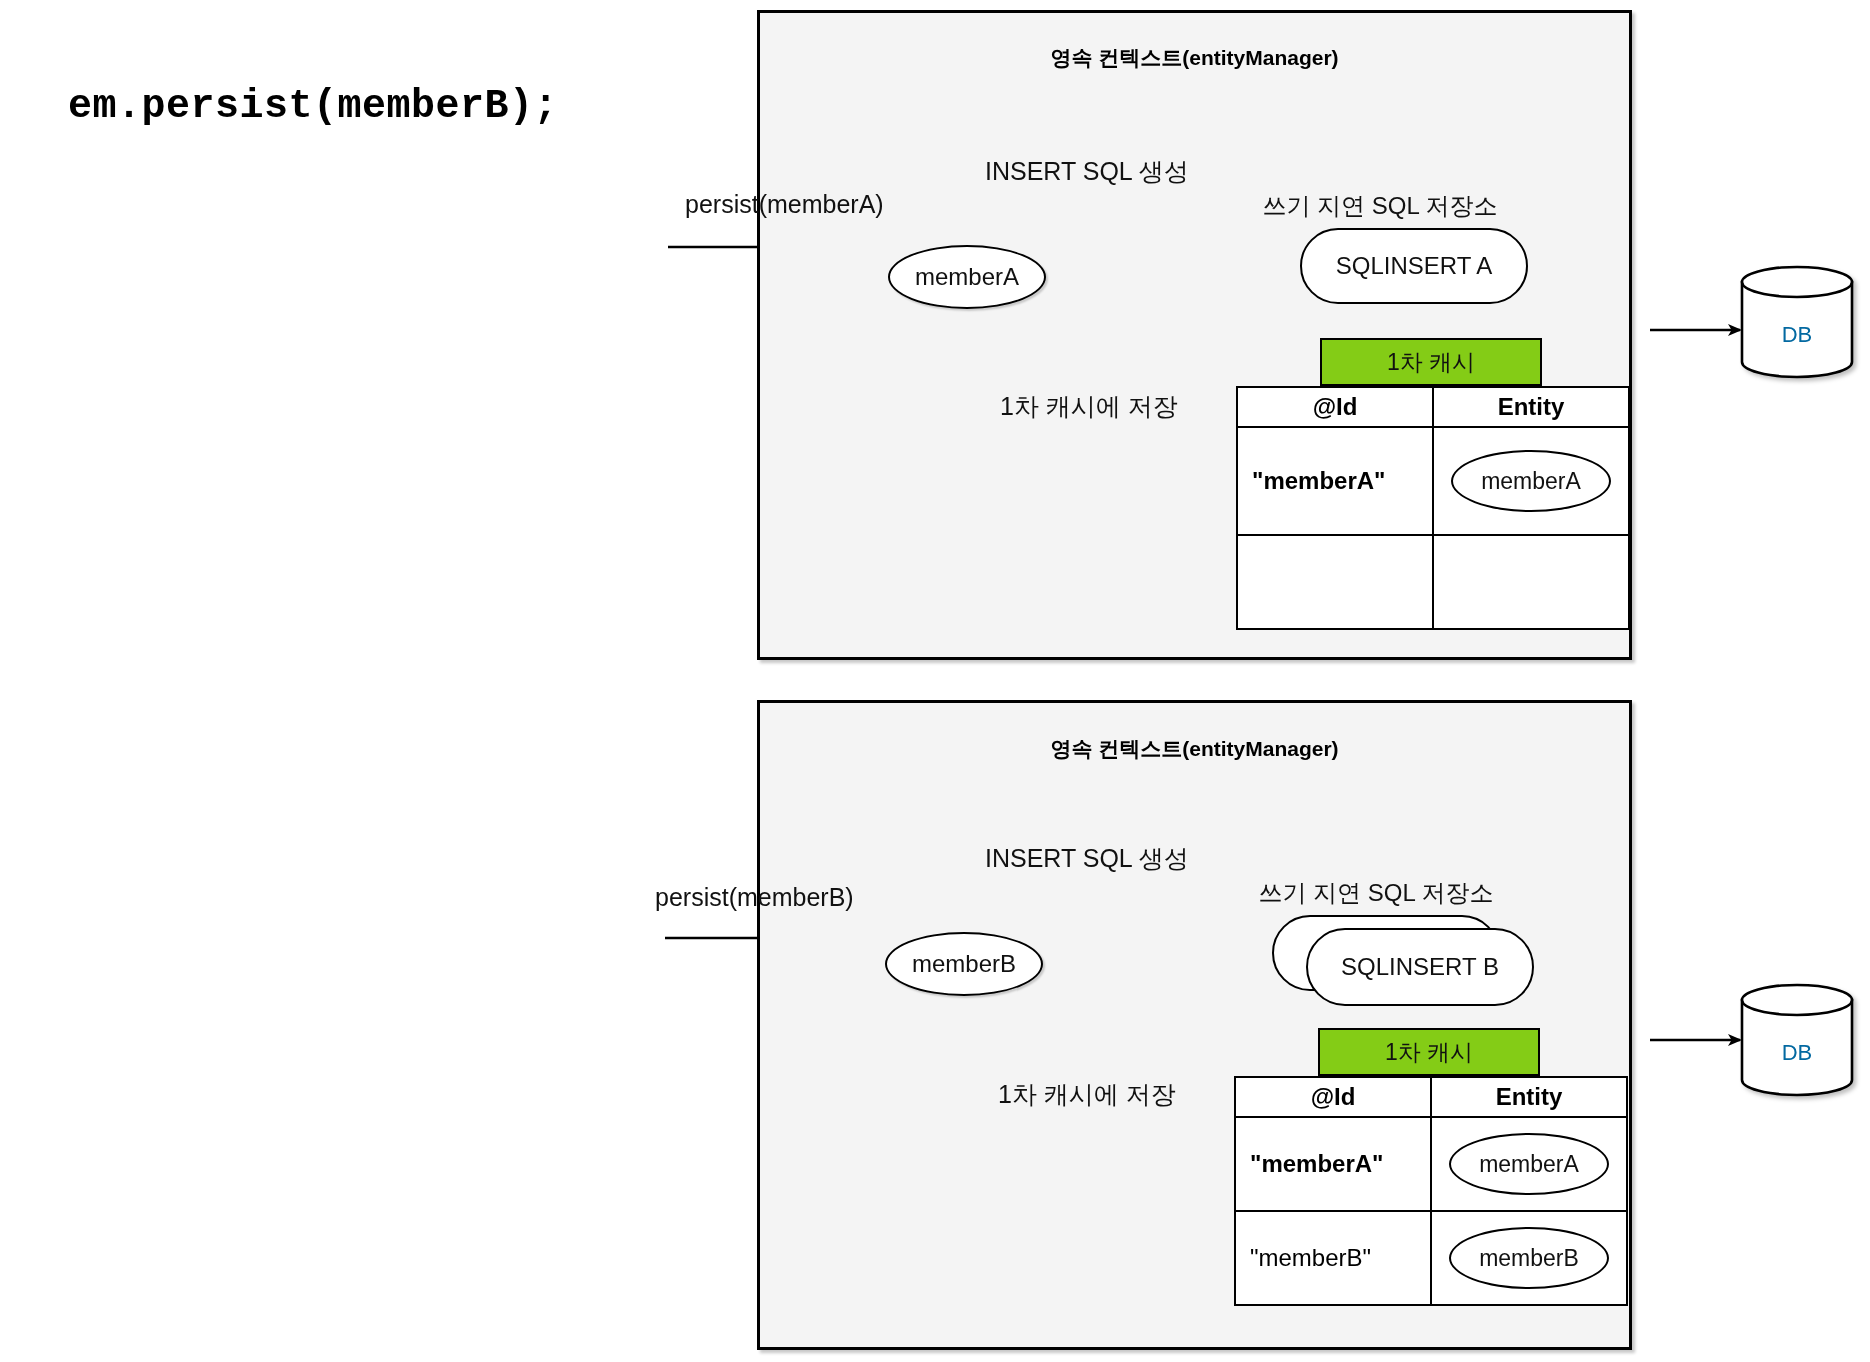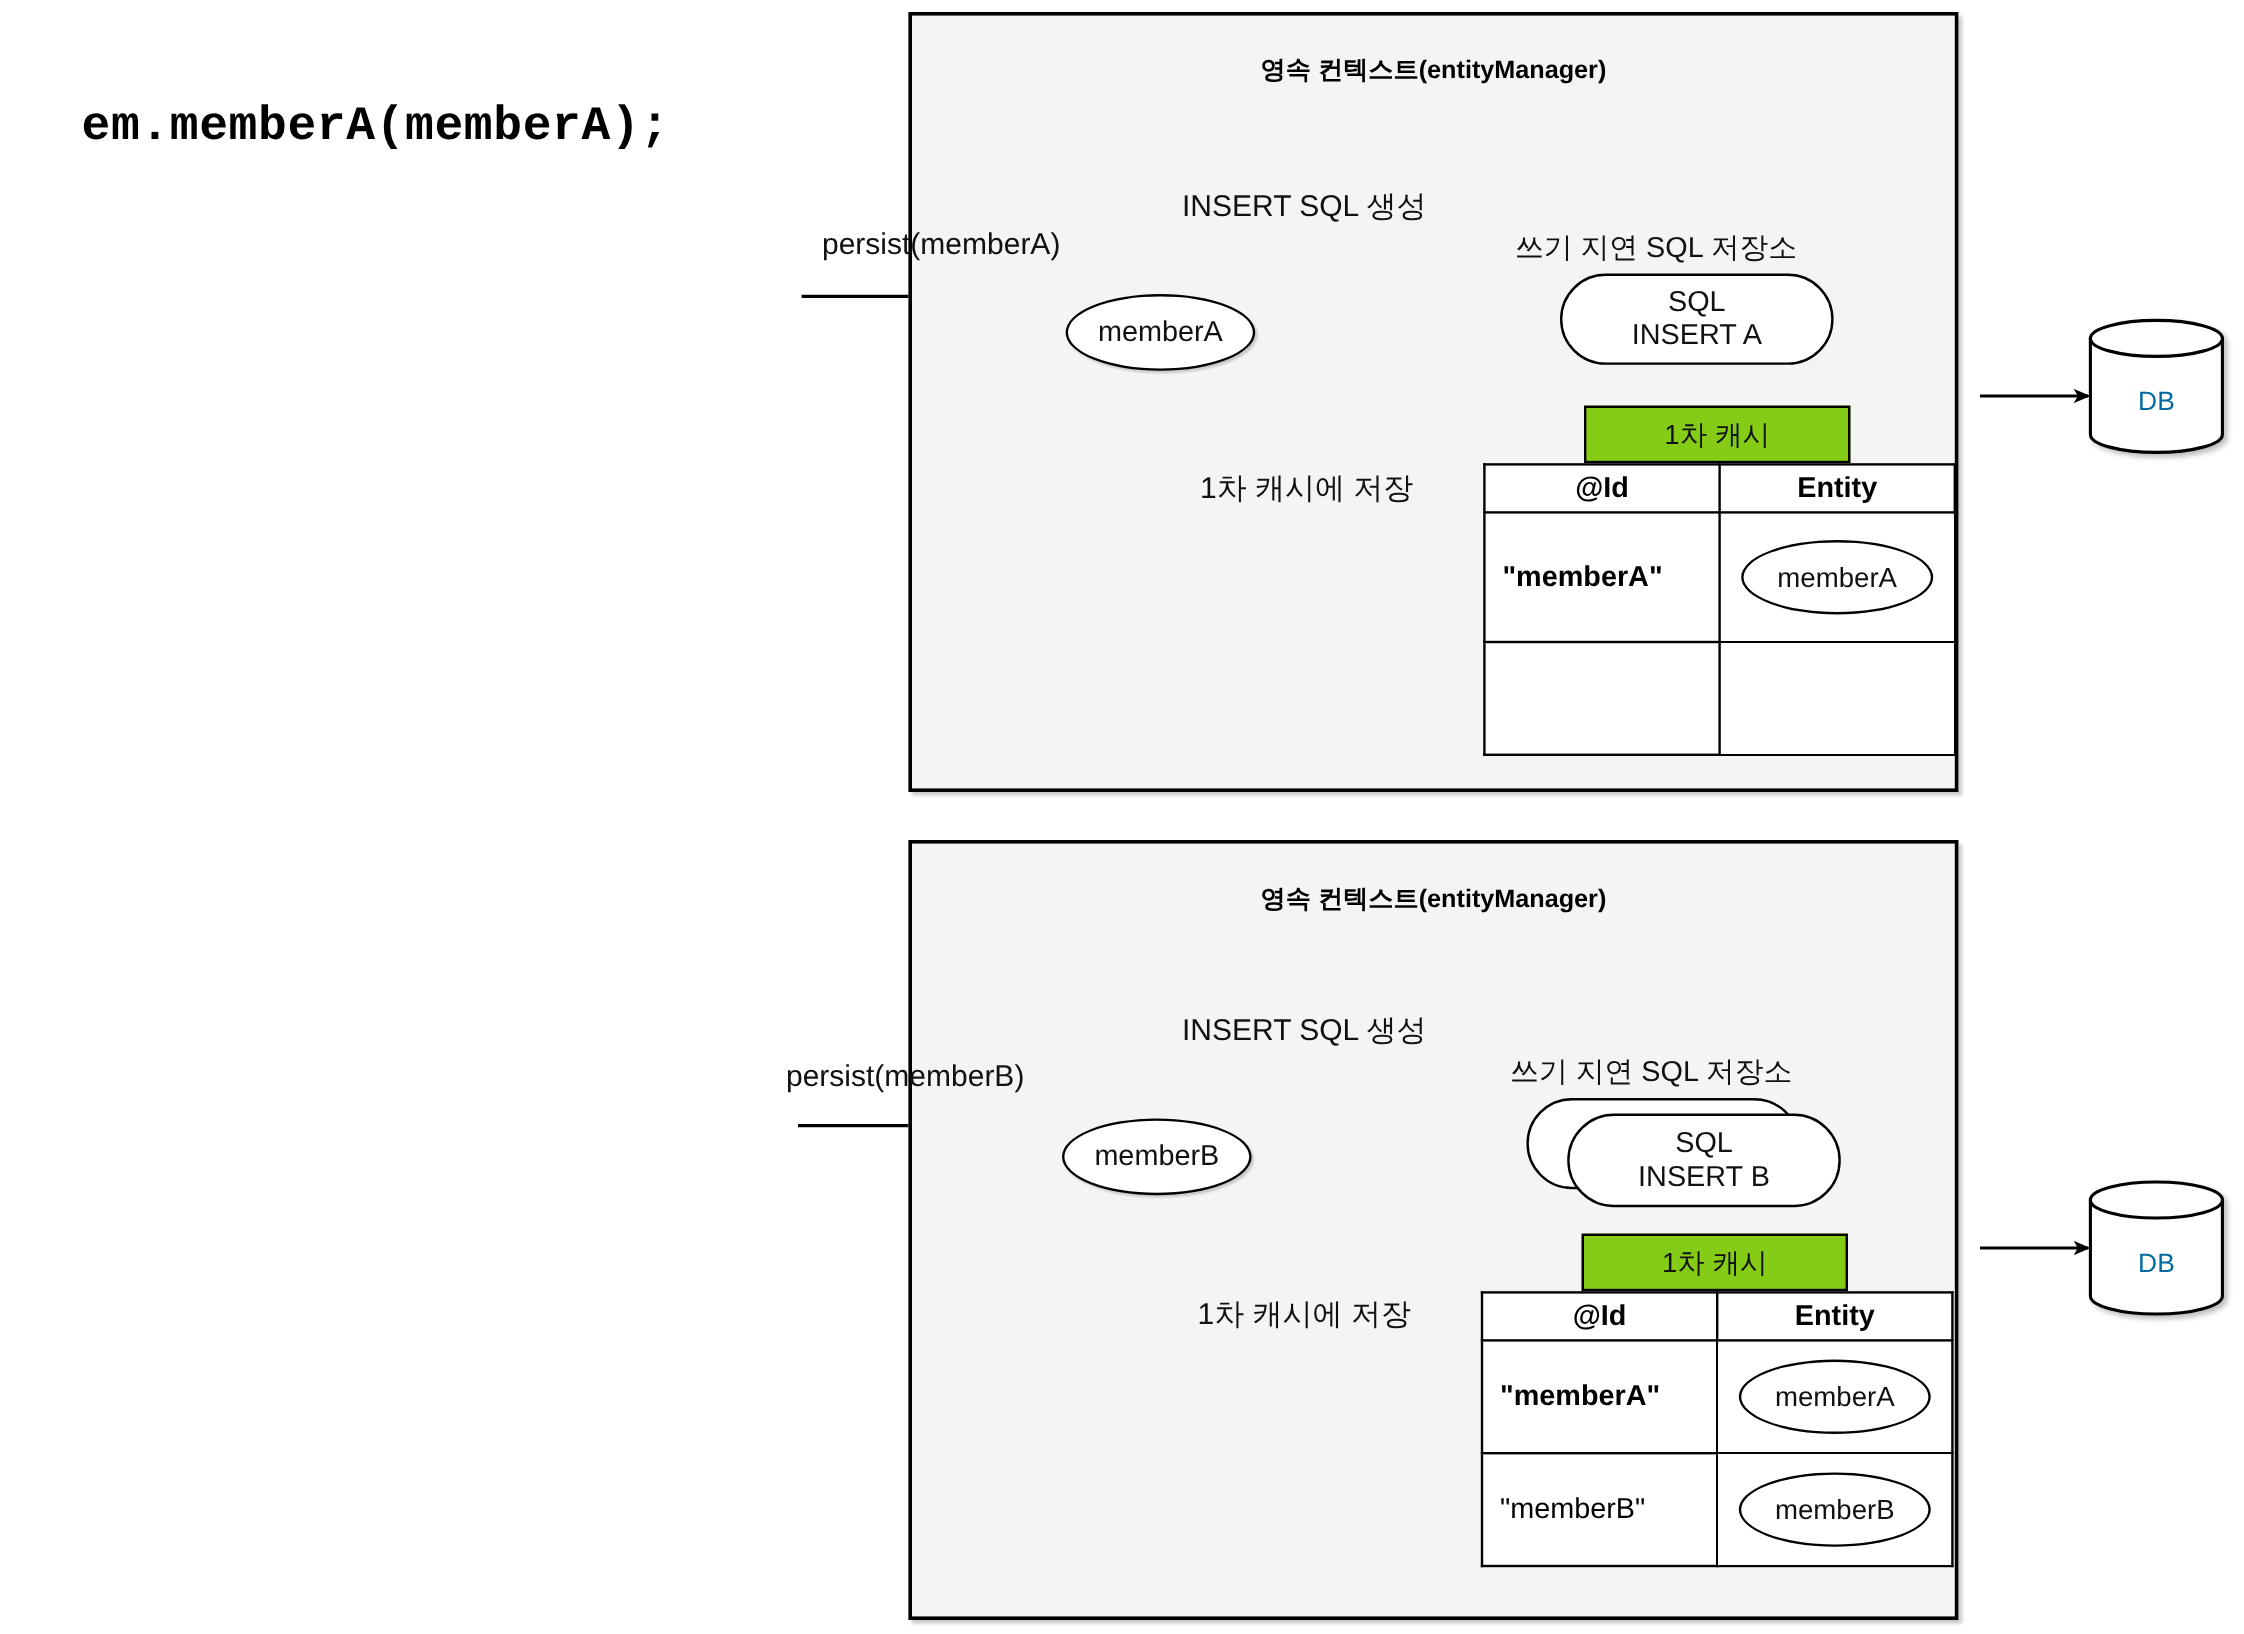--- a/index.html
+++ b/index.html
@@ -62,21 +62,21 @@
     color: #111111;
     box-sizing: border-box;
     box-shadow: 2px 2px 2px rgba(0,0,0,0.18);
   }
   .stadium {
     position: absolute;
     background: #ffffff;
     border: 2.5px solid #000000;
     border-radius: 999px;
     display: flex;
-    flex-direction: column;
+    flex-direction: row;
     align-items: center;
     justify-content: center;
     font-size: 24px;
     line-height: 1.15;
     color: #111111;
     box-sizing: border-box;
     text-align: center;
   }
   .stadium-empty { }
   .cache-title-box {
@@ -218,21 +218,21 @@
     <g filter="url(#softShadow)">
       <path d="M1742,1000 L1742,1080 A55,15 0 0 0 1852,1080 L1852,1000 Z" fill="#ffffff" stroke="#000000" stroke-width="2.6"></path>
       <ellipse cx="1797" cy="1000" rx="55" ry="15" fill="#ffffff" stroke="#000000" stroke-width="2.6"></ellipse>
     </g>
 
     <g>
       <line x1="1650" y1="1040" x2="1740" y2="1040" stroke="#000000" stroke-width="2.6" marker-end="url(#arrowHead)"></line>
     </g>
   </svg>
 
-  <div class="code-label" style="left:68px; top:84px;">em.memberA(memberA);</div>
+  <div class="code-label" style="left:68px; top:84px;">em.persist(memberB);</div>
 
   <div class="panel" style="left:757px; top:10px; width:875px; height:650px;"></div>
 
   <div class="panel-title" style="left:757px; top:44px; width:875px;">영속 컨텍스트(entityManager)</div>
 
   <div class="edge-label" style="left:685px; top:190px;">persist(memberA)</div>
 
   <div class="edge-label" style="left:985px; top:155px;">INSERT SQL 생성</div>
 
   <div class="edge-label" style="left:1000px; top:390px;">1차 캐시에 저장</div>

